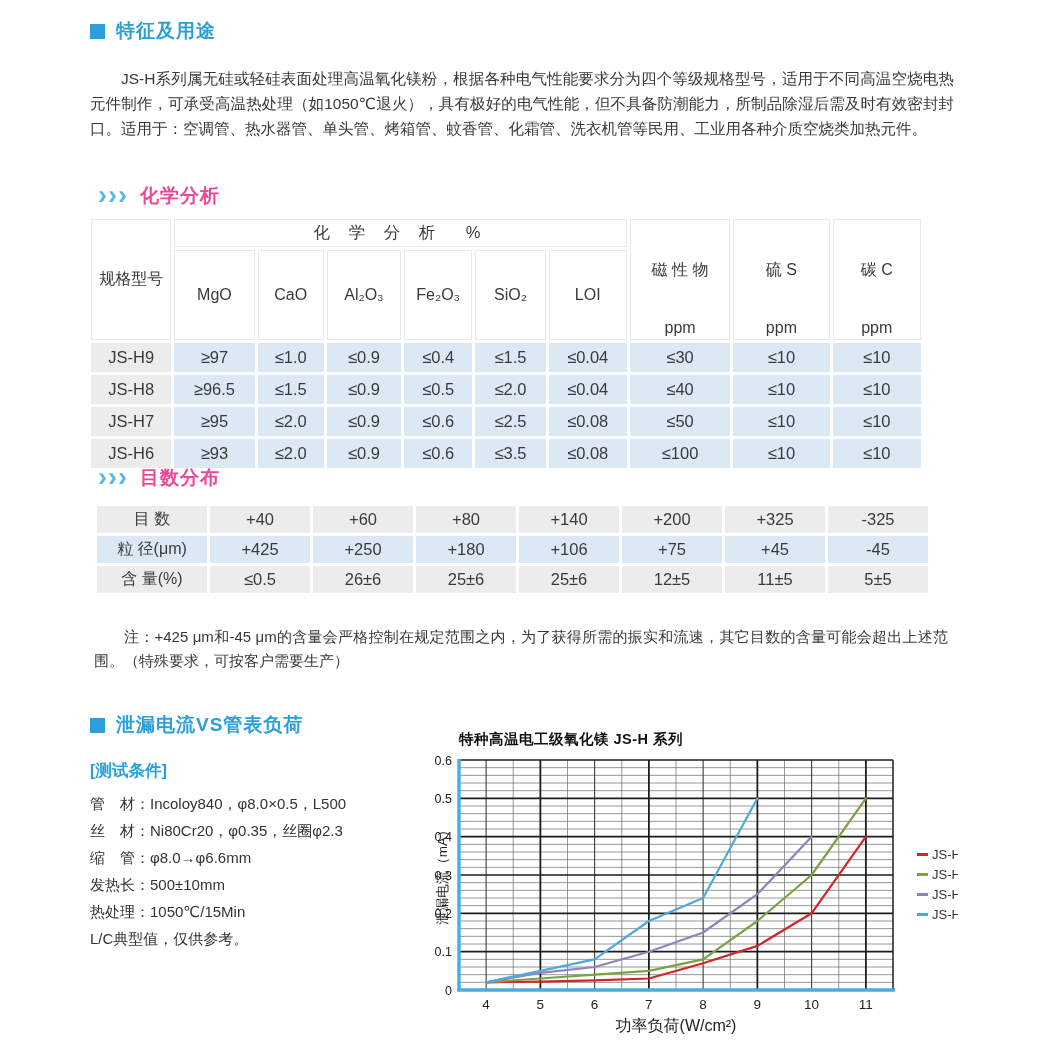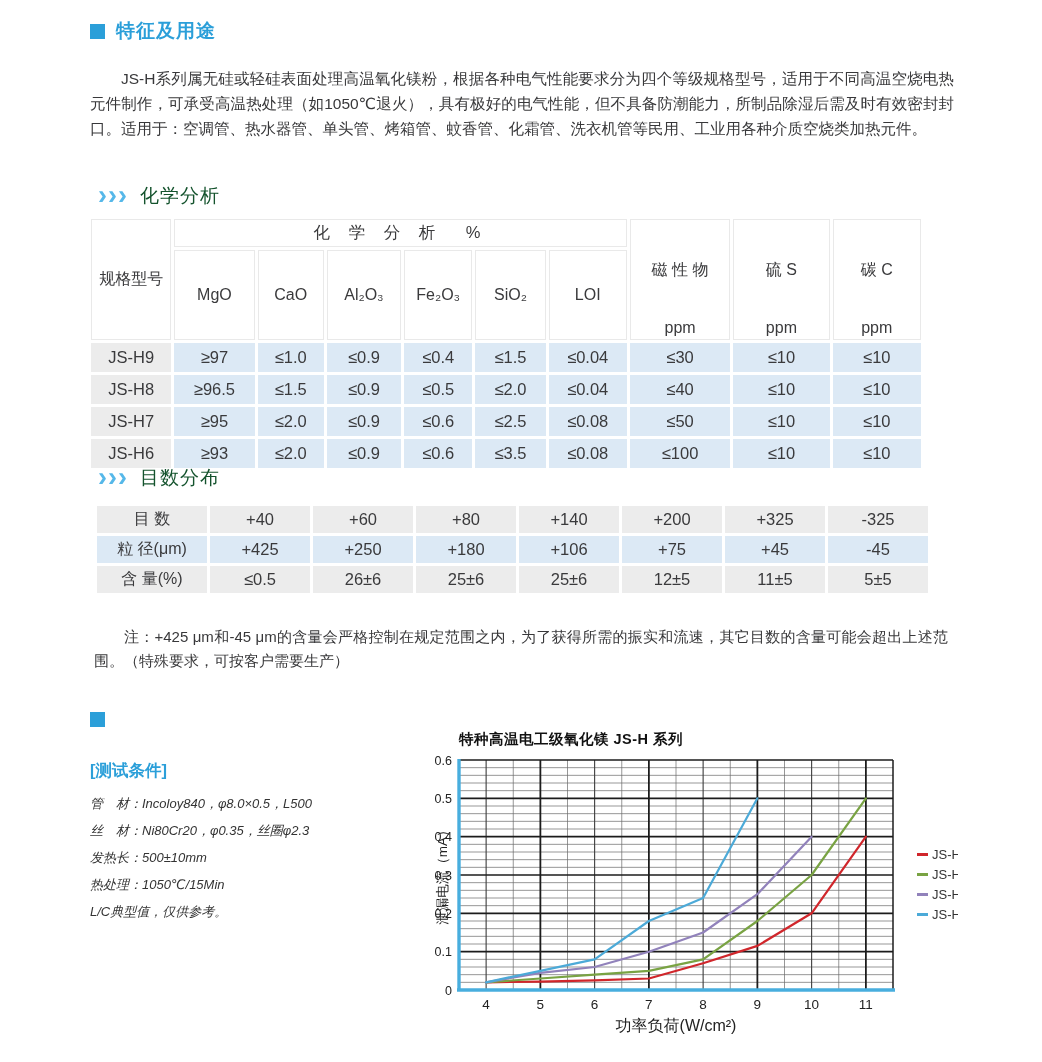--- a/index.html
+++ b/index.html
@@ -5,21 +5,21 @@
   html,body { margin:0; padding:0; background:#fff; }
   body { width:1042px; height:1062px; font-family:"Liberation Sans","DejaVu Sans",sans-serif; color:#3a3a3c; }
   .page { position:relative; width:918px; height:1062px; background:#fff; overflow:hidden;padding-left:40px; }
 
   
   .sec-head { position:absolute; display:flex; align-items:center; gap:11px; }
   .sq { width:15px; height:15px; background:#2b9fd9; flex:0 0 auto; }
   .sec-head .t { font-size:19px; font-weight:bold; color:#2b9fd9; letter-spacing:1px; }
   .chev-head { position:absolute; display:flex; align-items:center; gap:12px; }
   .chev { color:#56b8e9; font-weight:bold; font-size:27px; letter-spacing:1px; line-height:1; transform:scaleY(1.05); }
-  .chev-head .t { font-size:19px; font-weight:normal; color:#14532d; letter-spacing:1px; }
+  .chev-head .t { font-size:19px; font-weight:bold; color:#ec4899; letter-spacing:1px; }
 
   .body-text { position:absolute; left:90px; top:50px; width:864px; font-size:15.5px; line-height:25px;
                text-align:justify; text-indent:2em; color:#38383a; }
 
   
   table.tbl { border-collapse:separate; border-spacing:3px; table-layout:fixed; }
   .tbl th { background:#fff; border:1px solid #e9e9e9; font-weight:normal; font-size:16px; color:#3a3a3c; padding:1px 2px; text-align:center; }
   .tbl th.group { font-size:16.5px; letter-spacing:7px; height:24px; }
   .tbl th .l2 { line-height:1.15;margin-top:40px; }
   .tbl td { text-align:center; font-size:16.5px; color:#3a3a3c; padding:0; height:29px; }
@@ -31,21 +31,21 @@
   #mesh-table tr.gray td { background:#ececec; }
   #mesh-table tr.blue td { background:#dce9f5; }
   #mesh-table td.rowlabel { font-size:16px; }
 
   .note-text { position:absolute; left:94px; top:610px; width:854px; font-size:15px; line-height:24px;
                text-align:justify; text-indent:2em; color:#38383a; }
 
   
   .cond-header { position:absolute; left:90px; top:760px; font-size:16.5px; font-weight:bold; color:#2b9fd9; }
   .cond-list { position:absolute; left:90px; top:790px; width:330px; }
-  .cond-line { font-size:13px; line-height:27px; color:#333; white-space:nowrap;font-style:italic; }
+  .cond-line { font-size:15px; line-height:27px; color:#333; white-space:nowrap; }
 
   
   .chart { position:absolute; left:425px; top:728px; width:617px; height:320px; }
   .chart-title { position:absolute; left:34px; top:2px; width:434px; text-align:left; font-weight:bold;
                  font-size:14.5px; color:#111; letter-spacing:0.5px; }
   .chart-ylabel { position:absolute; left:18px; top:146px; transform:translate(-50%,-50%) rotate(-90deg);
                   font-size:13.5px; white-space:nowrap; color:#222; }
   .chart-xlabel { position:absolute; left:34px; top:288px; width:434px; text-align:center; font-size:16px; color:#222; }
   .chart svg { position:absolute; left:0; top:24px; }
   .legend { position:absolute; left:492px; top:116px; }
@@ -206,26 +206,28 @@
           <td>11±5</td>
           <td>5±5</td>
         </tr>
       </tbody>
   </table>
 
   <p class="note-text">注：+425 μm和-45 μm的含量会严格控制在规定范围之内，为了获得所需的振实和流速，其它目数的含量可能会超出上述范围。（特殊要求，可按客户需要生产）</p>
 
   <div class="sec-head" style="left:90px; top:712px;">
     <span class="sq"></span>
+    <span class="t">泄漏电流VS管表负荷</span>
   </div>
 
   <div class="cond-header">[测试条件]</div>
   <div class="cond-list" id="cond-list">
       <div class="cond-line">管　材：Incoloy840，φ8.0×0.5，L500</div>
       <div class="cond-line">丝　材：Ni80Cr20，φ0.35，丝圈φ2.3</div>
+      <div class="cond-line">缩　管：φ8.0→φ6.6mm</div>
       <div class="cond-line">发热长：500±10mm</div>
       <div class="cond-line">热处理：1050℃/15Min</div>
       <div class="cond-line">L/C典型值，仅供参考。</div>
     </div>
 
   <div class="chart">
     <div class="chart-title">特种高温电工级氧化镁 JS-H 系列</div>
     <div class="chart-ylabel">泄漏电流（mA）</div>
     <svg id="chart-svg" width="480" height="266">
         <line x1="34" y1="230.33333333333334" x2="468" y2="230.33333333333334" stroke="#6a6a6a" stroke-width="0.7"></line>

